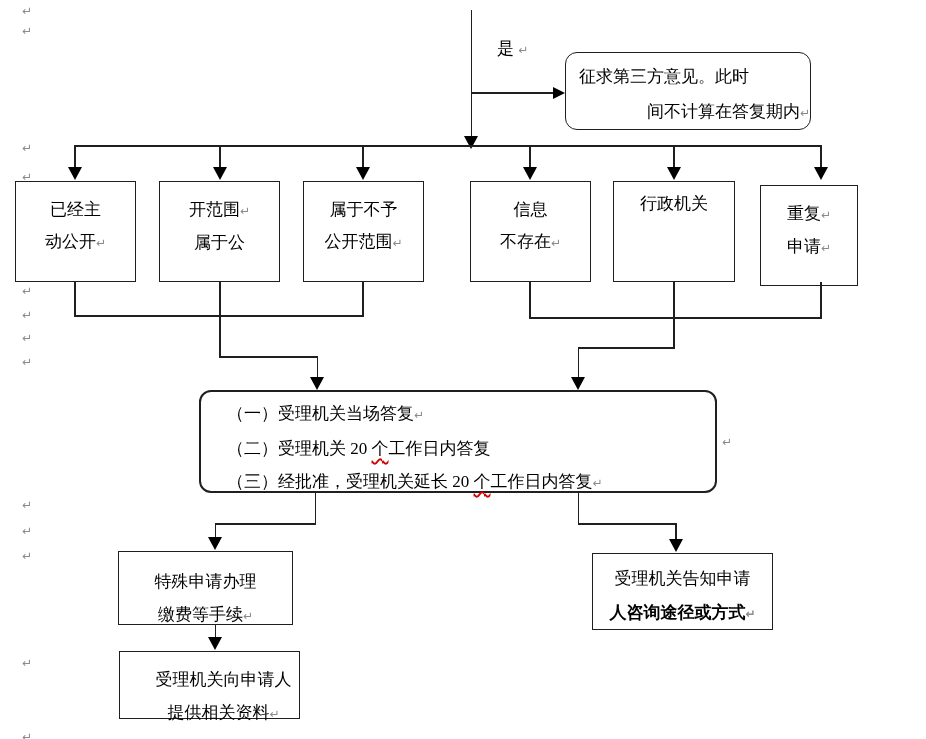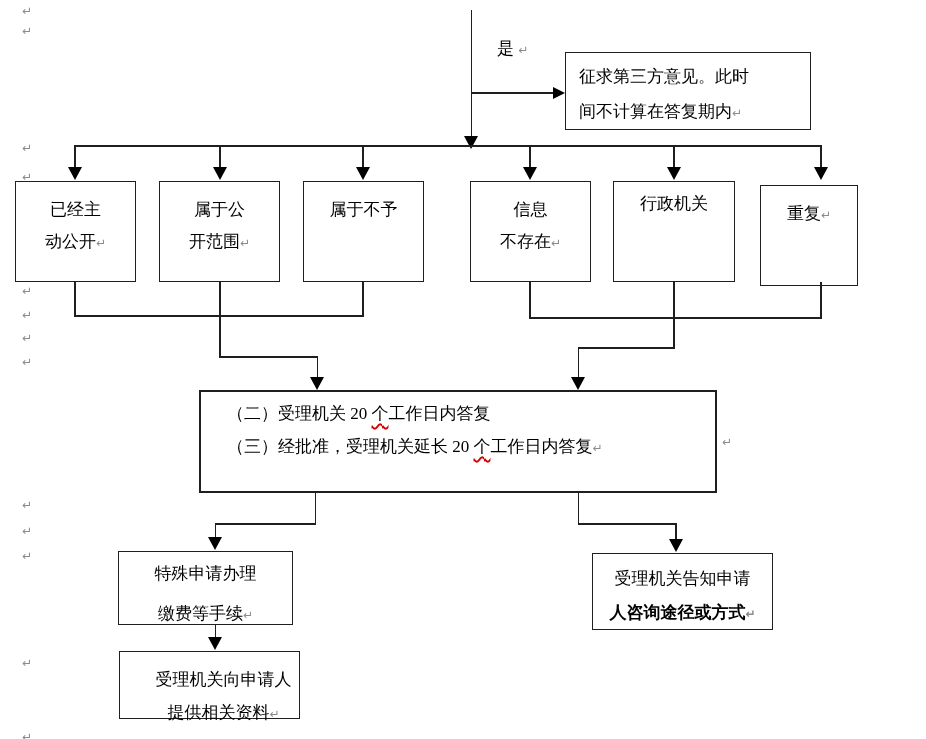--- a/index.html
+++ b/index.html
@@ -7,21 +7,21 @@
     position:relative;width:926px;height:739px;background:#ffffff;overflow:hidden;
     font-family:"Liberation Serif","DejaVu Serif",serif;color:#000;
   }
   .ln{position:absolute;background:#1f1f1f;}
   .ln.h{height:1.5px;}
   .ln.v{width:1.5px;}
   .ar-d{position:absolute;width:0;height:0;border-left:7px solid transparent;border-right:7px solid transparent;border-top:13px solid #000;}
   .ar-r{position:absolute;width:0;height:0;border-top:6px solid transparent;border-bottom:6px solid transparent;border-left:12px solid #000;}
   .box{position:absolute;border:1.5px solid #1f1f1f;background:#fff;box-sizing:border-box;text-align:center;font-size:17px;}
   .box .bl{line-height:32px;white-space:nowrap;}
-  .box.leftalign{text-align:left;}
+  .box.leftalign{text-align:left;border-radius:12px;}
   .mark{color:#8a8a8a;font-size:12px;font-family:"DejaVu Sans",sans-serif;}
   .pmark{position:absolute;color:#8a8a8a;font-size:12px;line-height:12px;font-family:"DejaVu Sans",sans-serif;}
   .sq{text-decoration:underline;text-decoration-style:wavy;text-decoration-color:#d40000;text-decoration-thickness:1.5px;text-underline-offset:4px;}
   .yes-label{position:absolute;font-size:17px;white-space:nowrap;}
 </style>
 </head>
 <body>
 
 <div id="canvas">
 
@@ -29,21 +29,21 @@
   <div class="ar-d" style="left:464px;top:136px;"></div>
   <div class="yes-label" style="left:497px;top:37px;">
     <span>是</span>
     <span class="mark">↵</span>
   </div>
   <div class="ln h" style="left:472px;top:92px;width:83px;"></div>
   <div class="ar-r" style="left:553px;top:87px;"></div>
 
   <div class="box leftalign" style="left:565px;top:52px;width:246px;height:78px;padding:6px 0 0 13px;">
     <div class="bl" style="line-height:35px;"><span>征求第三方意见。此时</span></div>
-    <div class="bl" style="line-height:35px;"><span>间不计算在答复期内</span><span class="mark">↵</span></div>
+    <div class="bl" style="line-height:35px;text-align:right;"><span>间不计算在答复期内</span><span class="mark">↵</span></div>
   </div>
 
   <div class="ln h" style="left:74px;top:145px;width:748px;"></div>
 
   <div class="ln v" style="left:74px;top:146px;height:21px;"></div>
   <div class="ar-d" style="left:68px;top:167px;"></div>
   <div class="ln v" style="left:219px;top:146px;height:21px;"></div>
   <div class="ar-d" style="left:213px;top:167px;"></div>
   <div class="ln v" style="left:362px;top:146px;height:21px;"></div>
   <div class="ar-d" style="left:356px;top:167px;"></div>
@@ -52,66 +52,69 @@
   <div class="ln v" style="left:673px;top:146px;height:21px;"></div>
   <div class="ar-d" style="left:667px;top:167px;"></div>
   <div class="ln v" style="left:820px;top:146px;height:21px;"></div>
   <div class="ar-d" style="left:814px;top:167px;"></div>
 
   <div class="box" style="left:15px;top:181px;width:121px;height:101px;padding-top:12px;">
     <div class="bl"><span>已经主</span></div>
     <div class="bl"><span>动公开</span><span class="mark">↵</span></div>
   </div>
   <div class="box" style="left:159px;top:181px;width:121px;height:101px;padding-top:12px;">
+    <div class="bl"><span>开范围</span><span class="mark">↵</span></div>
     <div class="bl"><span>属于公</span></div>
-    <div class="bl"><span>开范围</span><span class="mark">↵</span></div>
   </div>
   <div class="box" style="left:303px;top:181px;width:121px;height:101px;padding-top:12px;">
     <div class="bl"><span>属于不予</span></div>
+    <div class="bl"><span>公开范围</span><span class="mark">↵</span></div>
   </div>
   <div class="box" style="left:470px;top:181px;width:121px;height:101px;padding-top:12px;">
     <div class="bl"><span>信息</span></div>
     <div class="bl"><span>不存在</span><span class="mark">↵</span></div>
   </div>
   <div class="box" style="left:613px;top:181px;width:122px;height:101px;padding-top:7px;">
     <div class="bl" style="line-height:30px;"><span>行政机关</span></div>
   </div>
   <div class="box" style="left:760px;top:185px;width:98px;height:101px;padding-top:12px;">
     <div class="bl"><span>重复</span><span class="mark">↵</span></div>
+    <div class="bl"><span>申请</span><span class="mark">↵</span></div>
   </div>
 
   <div class="ln v" style="left:74px;top:282px;height:34px;"></div>
   <div class="ln v" style="left:362px;top:282px;height:34px;"></div>
   <div class="ln h" style="left:74px;top:315px;width:290px;"></div>
   <div class="ln v" style="left:219px;top:282px;height:75px;"></div>
   <div class="ln h" style="left:219px;top:356px;width:99px;"></div>
   <div class="ln v" style="left:316.5px;top:356px;height:21px;"></div>
   <div class="ar-d" style="left:310px;top:377px;"></div>
 
   <div class="ln v" style="left:529px;top:282px;height:36px;"></div>
   <div class="ln v" style="left:820px;top:282px;height:36px;"></div>
   <div class="ln h" style="left:529px;top:317px;width:293px;"></div>
   <div class="ln v" style="left:673px;top:282px;height:66px;"></div>
   <div class="ln h" style="left:578px;top:347px;width:97px;"></div>
   <div class="ln v" style="left:577.5px;top:347px;height:31px;"></div>
   <div class="ar-d" style="left:571px;top:377px;"></div>
 
   <div class="box leftalign" style="left:199px;top:390px;width:518px;height:103px;border-width:2px;padding:5px 0 0 26px;">
+    <div class="bl" style="line-height:33px;"><span>（一）受理机关当场答复</span><span class="mark">↵</span></div>
     <div class="bl" style="line-height:33px;"><span>（二）受理机关 20 </span><span class="sq">个</span><span>工作日内答复</span></div>
     <div class="bl" style="line-height:33px;"><span>（三）经批准，受理机关延长 20 </span><span class="sq">个</span><span>工作日内答复</span><span class="mark">↵</span></div>
   </div>
   <span class="pmark" style="left:722px;top:436px;">↵</span>
 
   <div class="ln v" style="left:314.5px;top:493px;height:31px;"></div>
   <div class="ln h" style="left:214.5px;top:523px;width:101px;"></div>
   <div class="ln v" style="left:214.5px;top:523px;height:15px;"></div>
   <div class="ar-d" style="left:208px;top:537px;"></div>
   <div class="box" style="left:118px;top:551px;width:175px;height:74px;padding-top:5px;">
-    <div class="bl" style="line-height:33px;"><span>特殊申请办理</span></div>
-    <div class="bl" style="line-height:48px;"><span>缴费等手续</span><span class="mark">↵</span></div>
+    <div class="bl" style="line-height:33px;margin-top:8px;"><span>特殊申请办理</span></div>
+    <div class="bl" style="line-height:33px;"><span>缴费等手续</span><span class="mark">↵</span></div>
   </div>
   <div class="ln v" style="left:214.5px;top:625px;height:13px;"></div>
   <div class="ar-d" style="left:208px;top:637px;"></div>
   <div class="box" style="left:119px;top:651px;width:181px;height:68px;padding-top:11px;padding-left:28px;">
     <div class="bl" style="line-height:33px;"><span>受理机关向申请人</span></div>
     <div class="bl" style="line-height:33px;"><span>提供相关资料</span><span class="mark">↵</span></div>
   </div>
 
   <div class="ln v" style="left:577.5px;top:493px;height:31px;"></div>
   <div class="ln h" style="left:577.5px;top:523px;width:99px;"></div>

